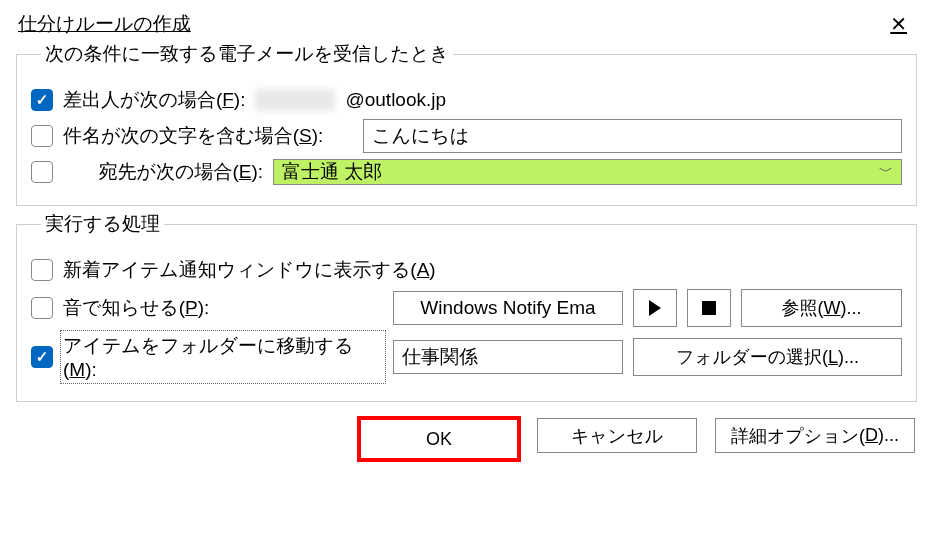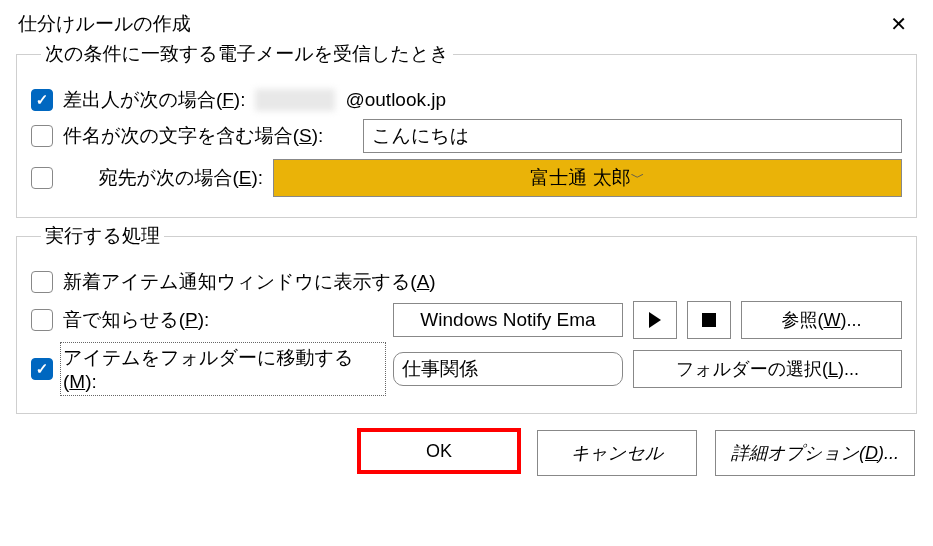--- a/index.html
+++ b/index.html
@@ -14,20 +14,21 @@
       height: 546px;
       overflow: hidden;
     }
     .titlebar {
       display: flex;
       justify-content: space-between;
       align-items: center;
       padding: 8px 14px 4px 18px;
       font-size: 19px;
       color: #000;
+      text-decoration: underline;
     }
     .close-btn {
       font-size: 20px;
       padding: 4px 12px;
       cursor: pointer;
       font-family: Arial, sans-serif;
     }
     .groupbox {
       border: 1px solid #cfcfcf;
       margin: 10px 16px 8px 16px;
@@ -82,26 +83,26 @@
       border: 1px solid #888;
       font-size: 19px;
       padding: 4px 8px;
       height: 34px;
       background: #fff;
     }
     .select-input {
       border: 1px solid #888;
       font-size: 19px;
       padding: 4px 8px;
-      height: 38px;
-      background: #eab308;
+      height: 26px;
+      background: #bef264;
       flex: 1;
       display: flex;
       align-items: center;
-      justify-content: center;
+      justify-content: space-between;
     }
     .select-arrow {
       font-size: 14px;
       color: #555;
     }
     .redacted {
       background: #e8e8e8;
       width: 80px;
       height: 22px;
       display: inline-block;
@@ -136,22 +137,21 @@
     }
     .bottom-row {
       display: flex;
       justify-content: flex-end;
       gap: 18px;
       padding: 8px 18px;
       margin-top: 6px;
     }
     .bottom-btn {
       min-width: 160px;
-      height: 46px;
-      font-style: italic;
+      height: 35px;
     }
     .ok-btn {
       min-width: 160px;
       height: 42px;
       outline: 4px solid #ff0000;
       outline-offset: -2px;
     }
     .dotted-focus {
       outline: 1px dotted #666;
       outline-offset: 2px;
@@ -224,21 +224,21 @@
         <span class="underline">W</span>
         <span>)...</span>
     </button>
   </div>
 
   <div class="row">
     <span class="checkbox checked"></span>
     <span class="label dotted-focus" style="width:320px;">
       <span>アイテムをフォルダーに移動する(</span><span class="underline">M</span><span>):</span>
     </span>
-    <input class="text-input" style="width: 230px; border-radius: 10px;" value="仕事関係">
+    <input class="text-input" style="width: 230px;" value="仕事関係">
     <button class="btn" style="flex:1;">
       <span>フォルダーの選択(</span>
         <span class="underline">L</span>
         <span>)...</span>
     </button>
   </div>
 </div>
 
 <div class="bottom-row">
   <button class="btn ok-btn">OK</button>

